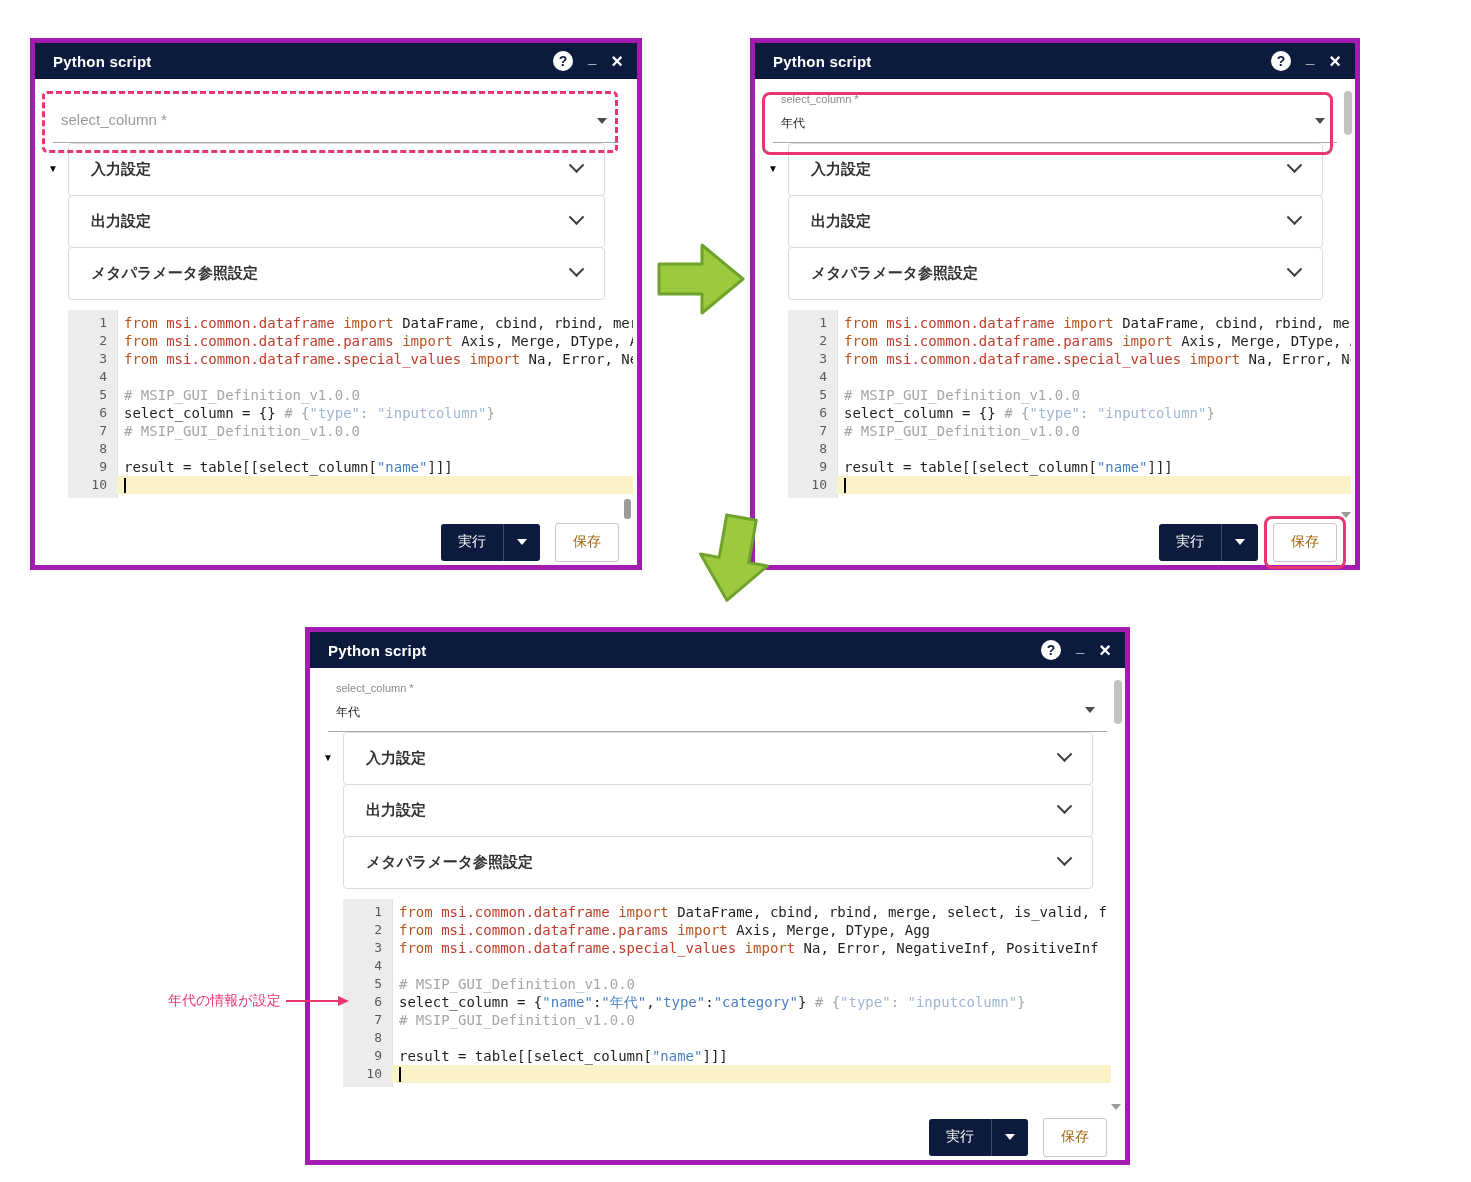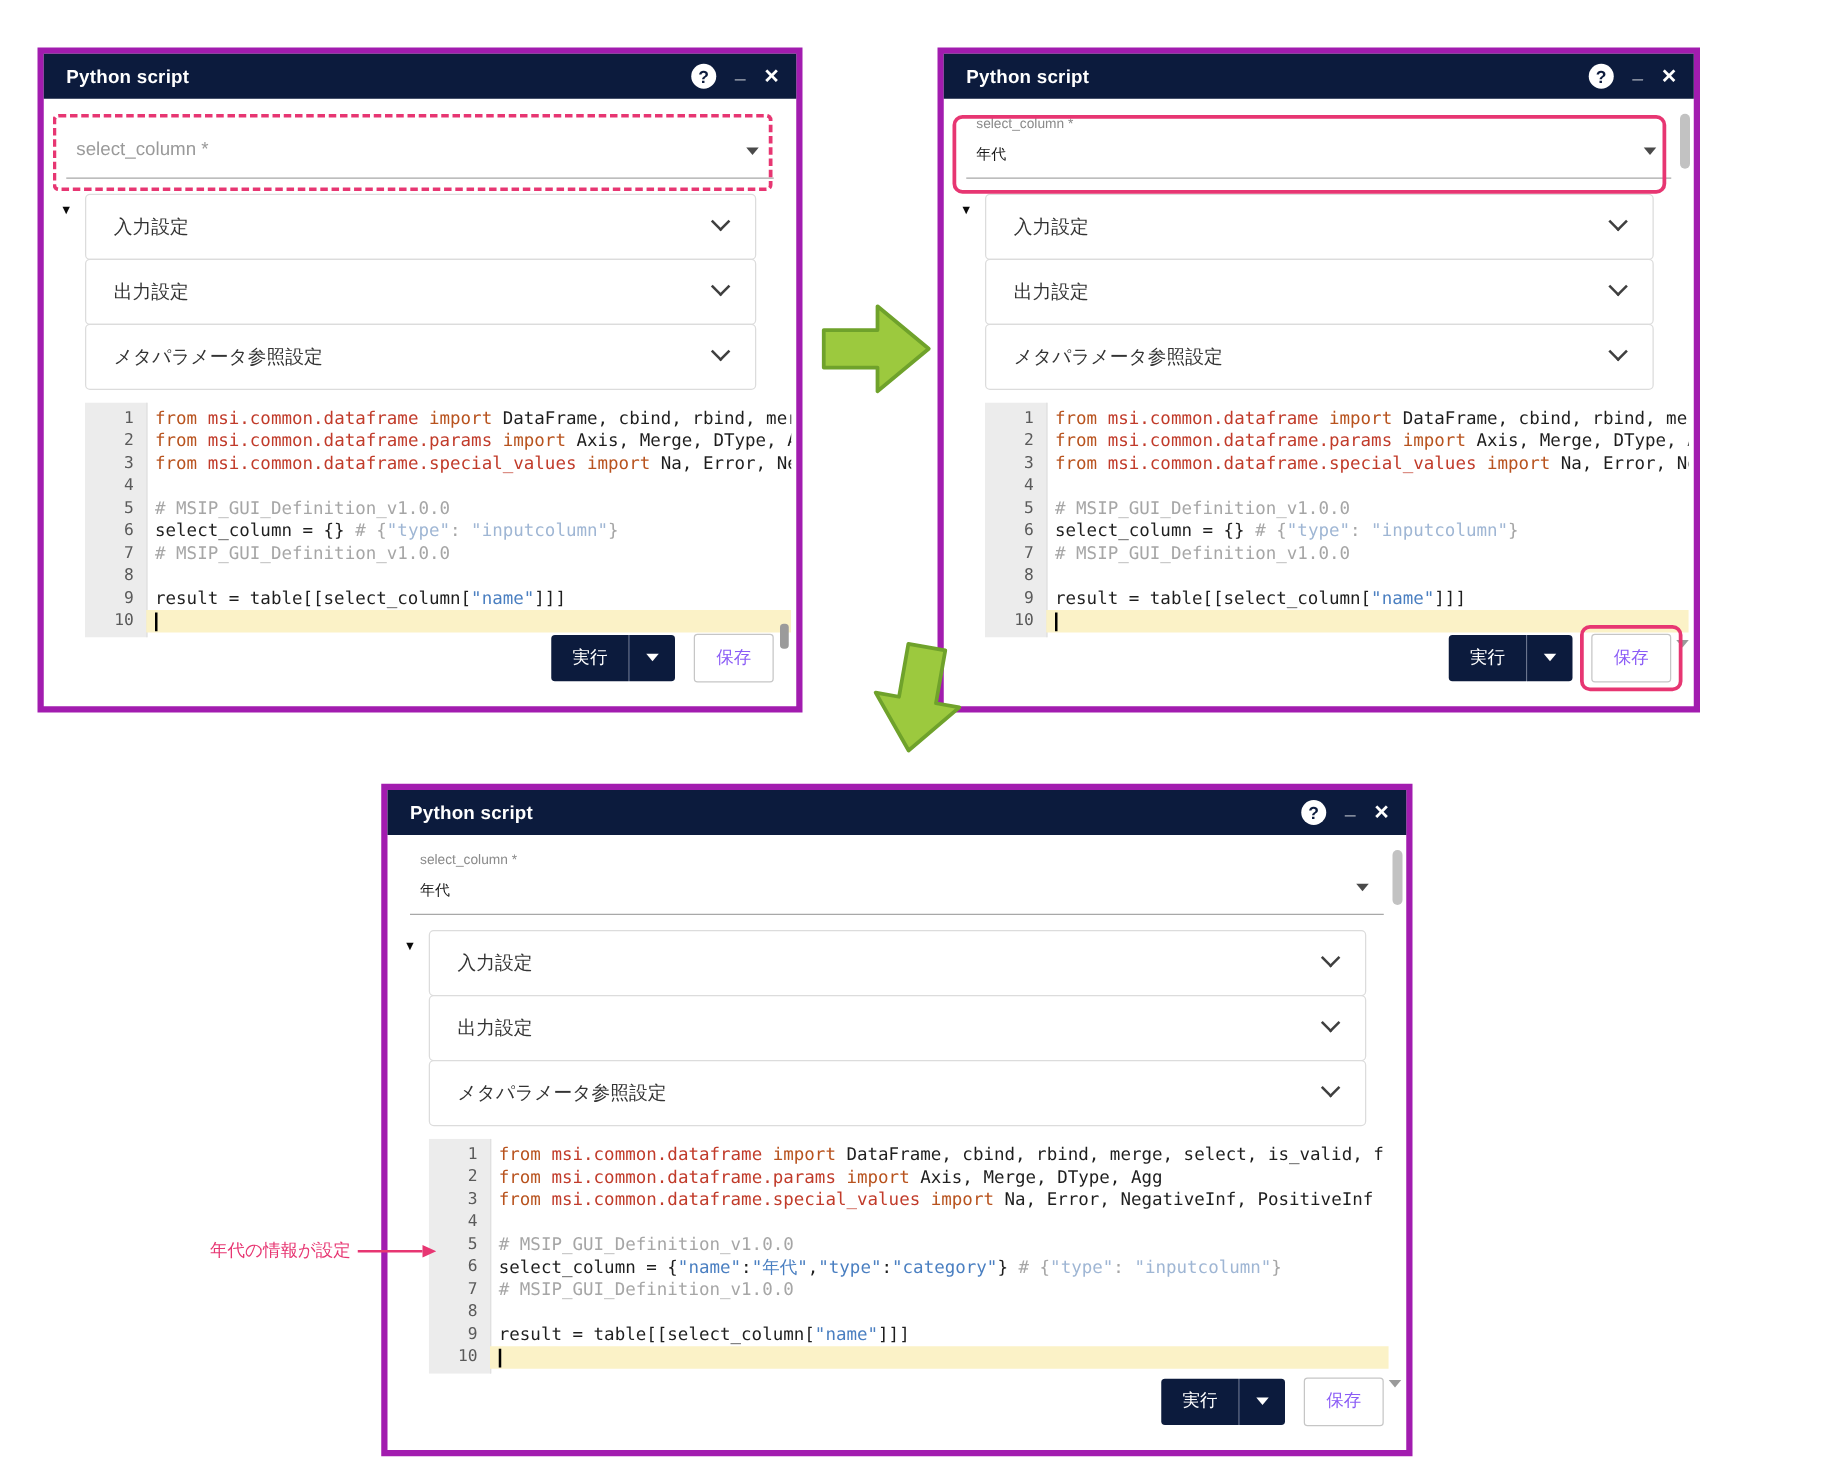--- a/index.html
+++ b/index.html
@@ -20,46 +20,46 @@
   .flabel{position:absolute;left:8px;top:6px;font-size:11px;color:#8a8a8a;}
   .fvalue{position:absolute;left:8px;bottom:10px;font-size:12px;color:#1a1a1a;}
   .dd{position:absolute;right:12px;bottom:18px;width:0;height:0;border-left:5px solid transparent;border-right:5px solid transparent;border-top:6px solid #4a4a4a;}
 
   .hl-dash{position:absolute;left:7px;right:19px;top:4px;height:62px;border:3px dashed var(--accent_pink);border-radius:5px;pointer-events:none;z-index:5;}
   .hl-solid{position:absolute;left:7px;right:22px;top:5px;height:63px;border:3px solid var(--accent_pink);border-radius:8px;pointer-events:none;z-index:5;}
   .hl-ring{position:absolute;inset:-7px -9px;border:3px solid var(--accent_pink);border-radius:8px;pointer-events:none;z-index:5;}
   .savewrap{position:relative;display:inline-flex;}
 
   .tri{position:absolute;left:13px;top:77px;font-size:10px;color:#0a0a0a;line-height:1;cursor:pointer;}
-  .sections{margin:12px 32px 0 33px;}
+  .sections{margin:0 32px 0 33px;font-weight:bold;}
   .sec{height:53px;border:1px solid #dcdcdc;border-radius:4px;background:#fff;display:flex;align-items:center;padding:0 22px;font-size:15px;color:#333;cursor:pointer;}
   .sec + .sec{margin-top:-1px;}
   .chev{margin-left:auto;width:11px;height:11px;border-right:2px solid #3f3f3f;border-bottom:2px solid #3f3f3f;transform:rotate(45deg) translate(-3px,-3px);}
 
   .code{position:relative;margin:10px 4px 0 33px;height:188px;overflow:hidden;font-family:"DejaVu Sans Mono","Liberation Mono",monospace;font-size:14px;line-height:18px;padding-top:4px;cursor:text;}
   .code.code-b{margin-right:14px;}
   .code::before{content:"";position:absolute;left:0;top:0;bottom:0;width:49px;background:#ececec;border-right:1px solid #e0e0e0;}
   .cl{display:flex;position:relative;}
   .gut{flex:0 0 49px;text-align:right;padding-right:10px;color:#5a5a5a;font-size:13px;}
   .ct{flex:1;padding-left:7px;white-space:pre;color:var(--pln);}
   .cl.hl .ct{background:var(--line_hl);}
   .caret{display:inline-block;width:2px;height:15px;background:#000;vertical-align:text-bottom;}
   .tk-kw{color:var(--kw);}
   .tk-mod{color:var(--mod);}
   .tk-str{color:var(--str);}
   .tk-com{color:var(--com);}
   .tk-comstr{color:var(--comstr);}
   .tk-pln{color:var(--pln);}
 
-  .btnbar{position:absolute;left:0;right:0;bottom:16px;height:62px;display:flex;align-items:center;justify-content:flex-end;padding-right:18px;gap:15px;}
+  .btnbar{position:absolute;left:0;right:0;bottom:0;height:62px;display:flex;align-items:center;justify-content:flex-end;padding-right:18px;gap:15px;}
   .rungrp{display:flex;height:37px;}
   .run{background:var(--titlebar_bg);color:#fff;border:none;font-size:14px;padding:0 17px;border-radius:3px 0 0 3px;cursor:pointer;font-family:inherit;}
   .runarr{background:var(--titlebar_bg);border:none;border-left:1px solid #39486b;width:37px;border-radius:0 3px 3px 0;display:flex;align-items:center;justify-content:center;cursor:pointer;}
   .tri-dn{width:0;height:0;border-left:5px solid transparent;border-right:5px solid transparent;border-top:6px solid #fff;}
-  .save{height:39px;min-width:64px;background:#fff;border:1px solid #c6c6c6;border-radius:3px;color:#8b5cf6;font-size:14px;cursor:pointer;font-family:Liberation Sans, sans-serif;padding:0 16px;}
+  .save{height:39px;min-width:64px;background:#fff;border:1px solid #c6c6c6;border-radius:3px;color:#a16207;font-size:14px;cursor:pointer;font-family:Liberation Sans, sans-serif;padding:0 16px;}
 
   .sb-thumb-top{position:absolute;right:3px;top:4px;width:8px;height:44px;background:#c2c2c2;border-radius:4px;cursor:pointer;}
   .sb-down{position:absolute;right:4px;width:0;height:0;border-left:5px solid transparent;border-right:5px solid transparent;border-top:6px solid #9a9a9a;cursor:pointer;}
   .sb-thumb-code{position:absolute;right:2px;width:7px;height:20px;background:#9b9b9b;border-radius:3px;cursor:pointer;}
 
   .arrow{position:absolute;overflow:visible;}
   .annotation{position:absolute;left:168px;top:992px;display:flex;align-items:center;gap:5px;color:var(--accent_pink);font-size:14px;}
 </style>
 </head>
 <body>

